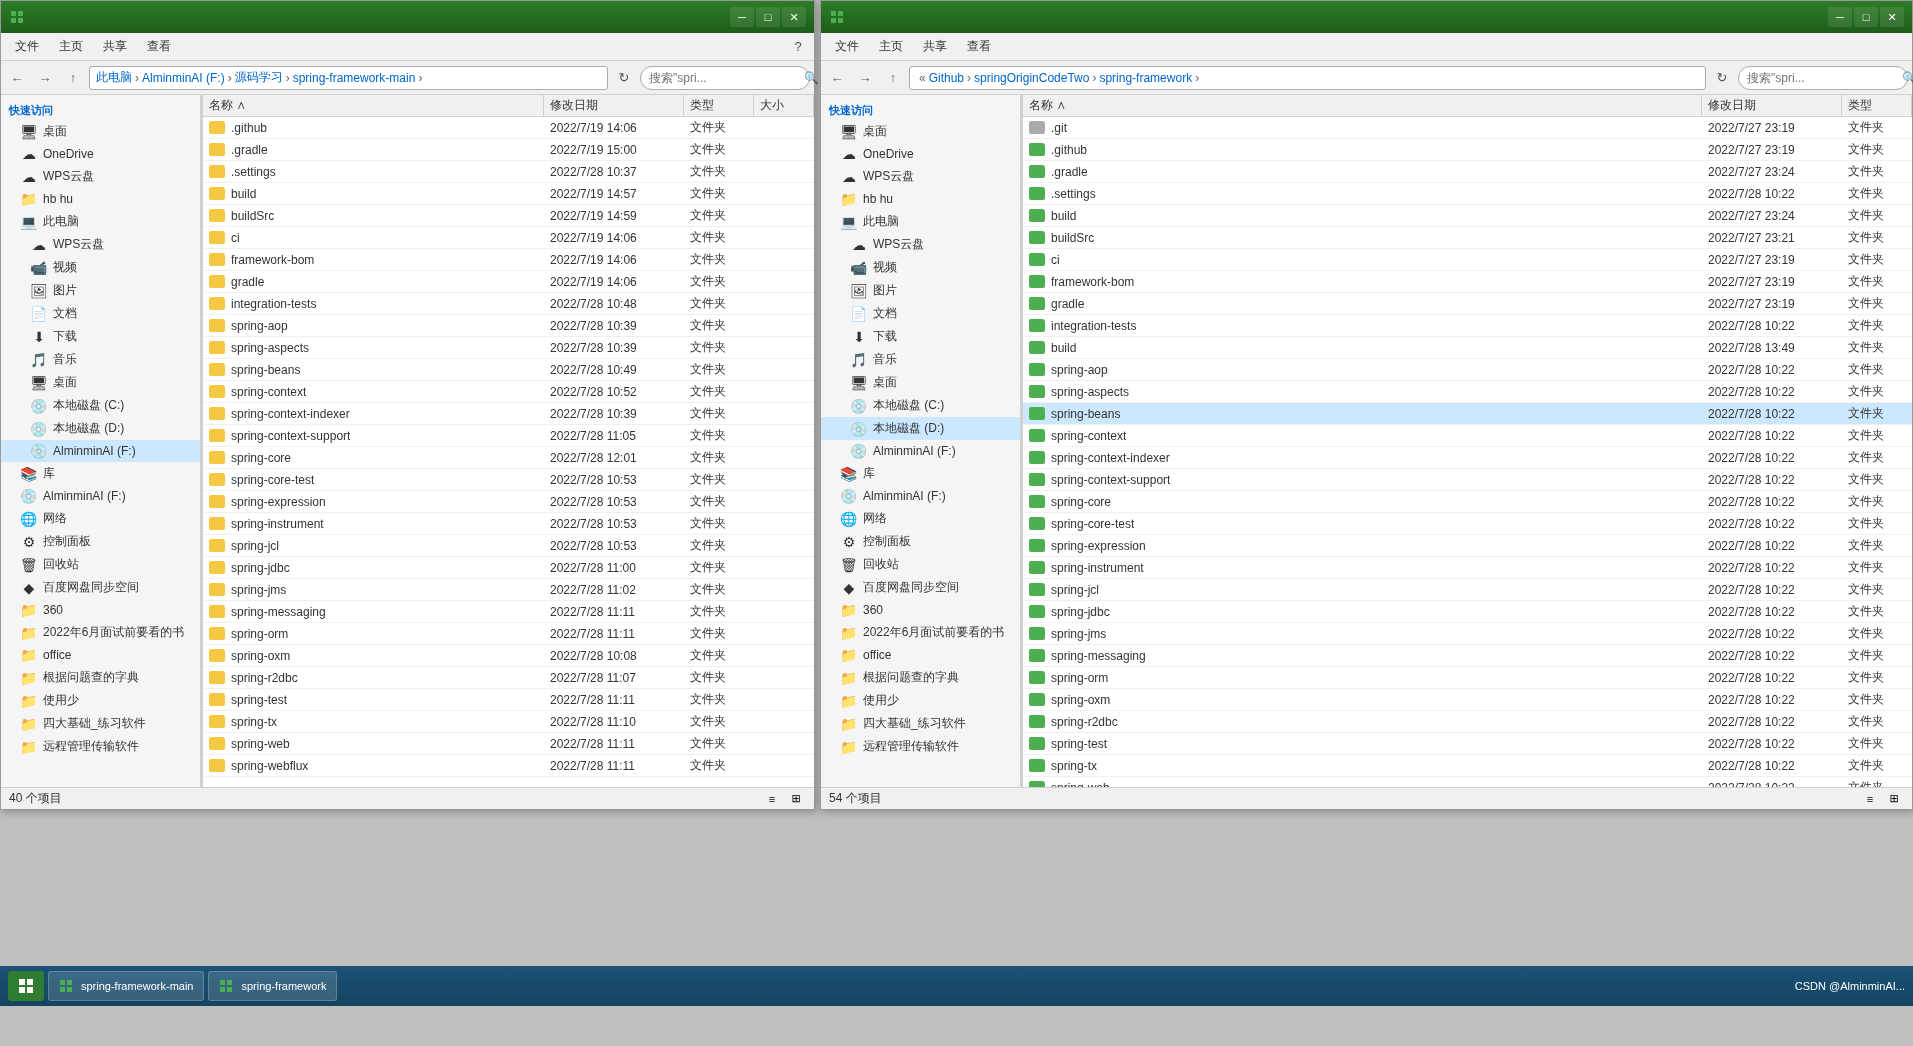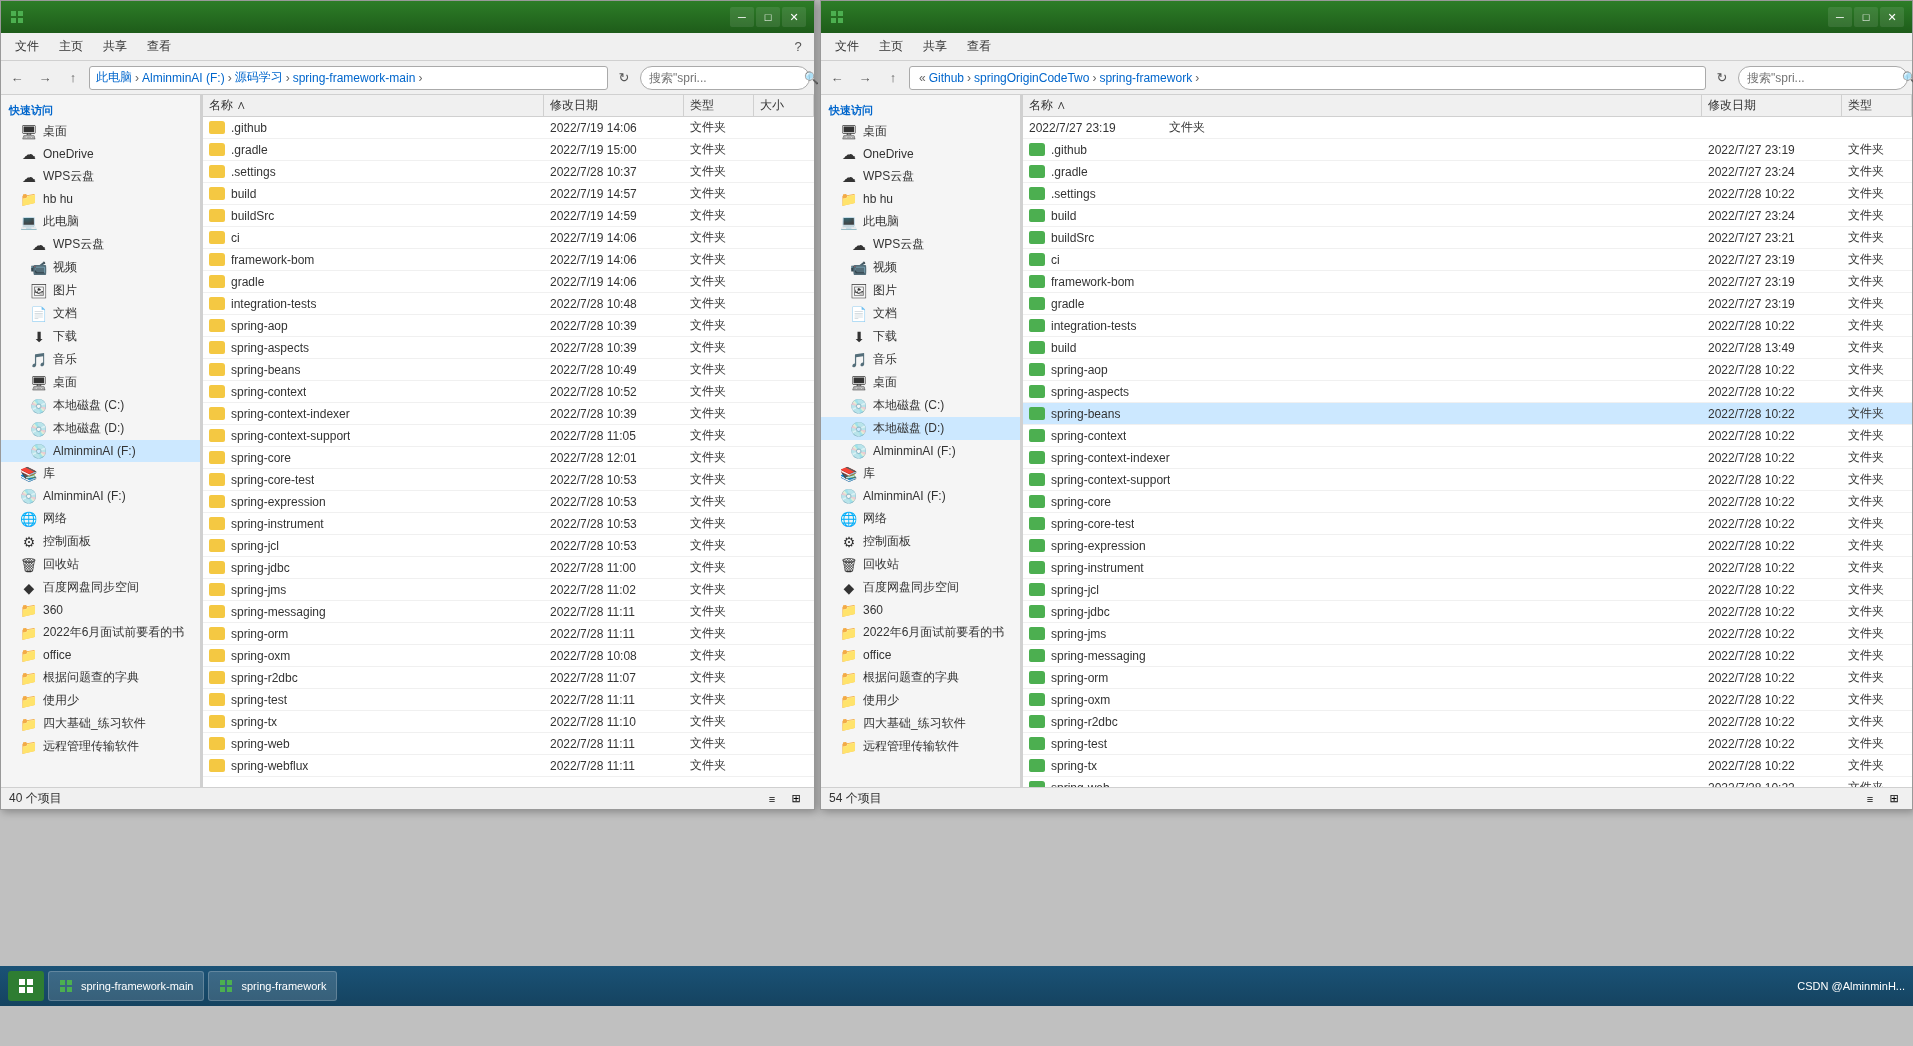--- a/index.html
+++ b/index.html
@@ -1021,20 +1021,24 @@
 
       <div style="display:flex; flex-direction:column; flex:1; overflow:hidden">
         <div class="file-list">
           <div class="file-list-header">
             <div class="col-header col-name">名称 ∧</div>
             <div class="col-header col-date">修改日期</div>
             <div class="col-header col-type">类型</div>
           </div>
           <div id="right-file-rows">
               <div class="file-row">
+    <div class="file-name-cell">
+      <div class="folder-icon" style="margin-right:6px;background:#aaa"></div>
+      <span style="overflow:hidden;text-overflow:ellipsis;white-space:nowrap">.git</span>
+    </div>
     <div class="file-date-cell">2022/7/27 23:19</div>
     <div class="file-type-cell">文件夹</div>
   </div>
               <div class="file-row">
     <div class="file-name-cell">
       <div class="folder-icon-green" style="margin-right:6px"></div>
       <span style="overflow:hidden;text-overflow:ellipsis;white-space:nowrap">.github</span>
     </div>
     <div class="file-date-cell">2022/7/27 23:19</div>
     <div class="file-type-cell">文件夹</div>
@@ -1306,17 +1310,17 @@
     <button class="taskbar-btn">
       <svg width="14" height="14" viewBox="0 0 14 14" style="margin-right:4px">
         <rect x="1" y="1" width="5" height="5" fill="#4CAF50"></rect>
         <rect x="8" y="1" width="5" height="5" fill="#4CAF50"></rect>
         <rect x="1" y="8" width="5" height="5" fill="#4CAF50"></rect>
         <rect x="8" y="8" width="5" height="5" fill="#4CAF50"></rect>
       </svg>
       spring-framework
     </button>
     <div style="margin-left:auto; color:white; font-size:11px; display:flex; align-items:center; gap:8px">
-      <span>CSDN @AlminminH...</span>
+      <span>CSDN @AlminminAI...</span>
     </div>
   </div>
 
 </div>
 
 </body></html>

